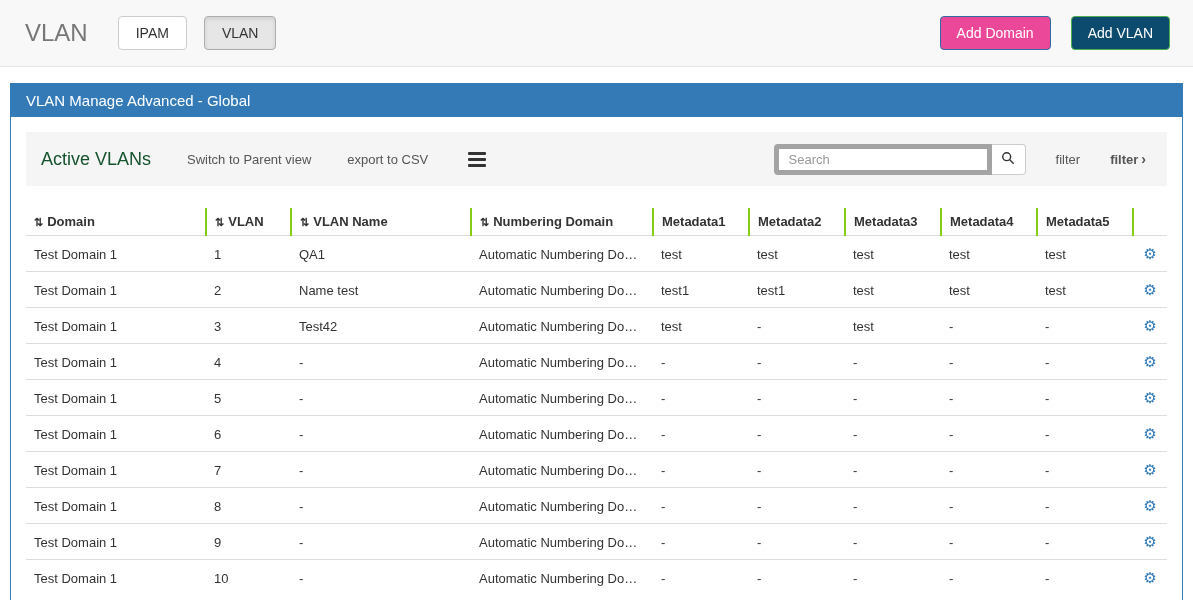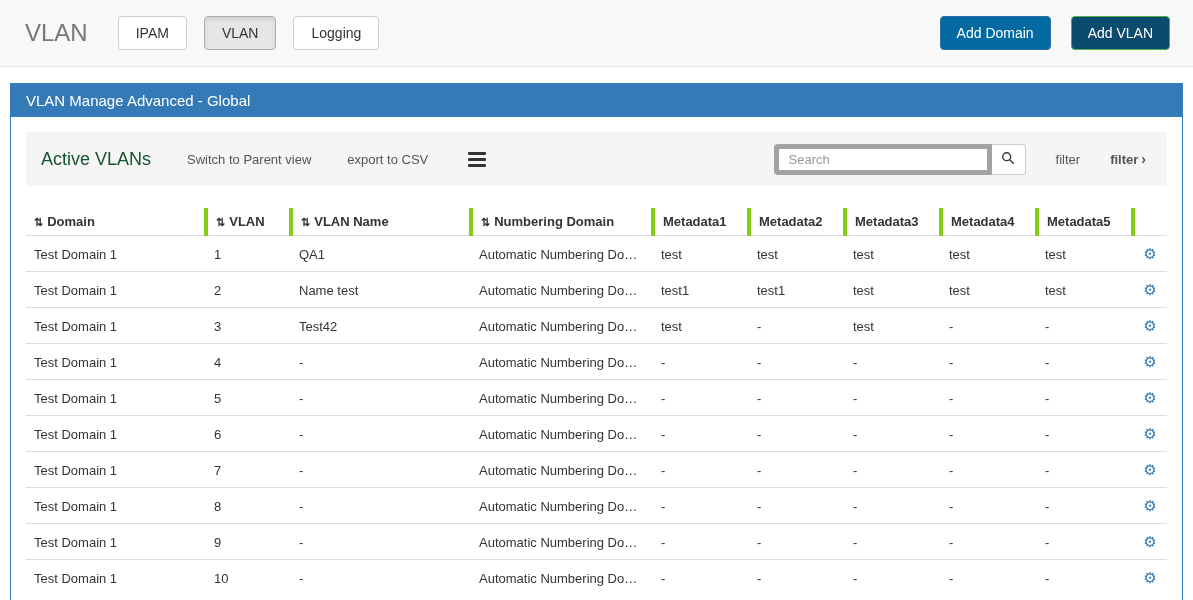--- a/index.html
+++ b/index.html
@@ -41,21 +41,21 @@
   .spacer { flex: 1; }
   .btn {
     border-radius: 4px;
     padding: 8px 16px;
     font-size: 14px;
     color: #fff;
     cursor: pointer;
     font-family: inherit;
     border: 1px solid transparent;
   }
-  .btn-primary { background: #0369a1; border-color: #2e6da4; }
+  .btn-primary { background: #ec4899; border-color: #2e6da4; }
   .btn-success { background: #0c4a6e; border-color: #4cae4c; margin-left: 20px; }
 
   
   .panel {
     margin: 16px 10px 0 10px;
     border: 1px solid #337ab7;
     height: 586px;
     overflow: hidden;
     background: #fff;
   }
@@ -111,21 +111,21 @@
     border-collapse: collapse;
     margin-top: 22px;
     font-size: 13px;
     color: #333;
     table-layout: fixed;
   }
   .vlan-table th {
     text-align: left;
     padding: 6px 8px;
     font-weight: bold;
-    border-right: 4px solid #84cc16;
+    border-right: 2px solid #84cc16;
     white-space: nowrap;
     overflow: hidden;
   }
   .vlan-table th:last-child { border-right: none; }
   .vlan-table td {
     padding: 10px 8px 9px 8px;
     border-top: 1px solid #ddd;
     white-space: nowrap;
     overflow: hidden;
     text-overflow: ellipsis;
@@ -140,21 +140,20 @@
   td.actions { text-align: center; overflow: visible; }
   .gear { color: #337ab7; font-size: 15px; cursor: pointer; line-height: 1; }
 </style>
 </head>
 <body>
 
 <div class="topbar">
   <div class="brand">VLAN</div>
   <button class="nav-btn">IPAM</button>
   <button class="nav-btn active">VLAN</button>
-  <button class="nav-btn">Logging</button>
   <div class="spacer"></div>
   <button class="btn btn-primary">Add Domain</button>
   <button class="btn btn-success">Add VLAN</button>
 </div>
 
 <div class="panel">
   <div class="panel-heading">VLAN Manage Advanced - Global</div>
   <div class="panel-body">
 
     <div class="toolbar">

